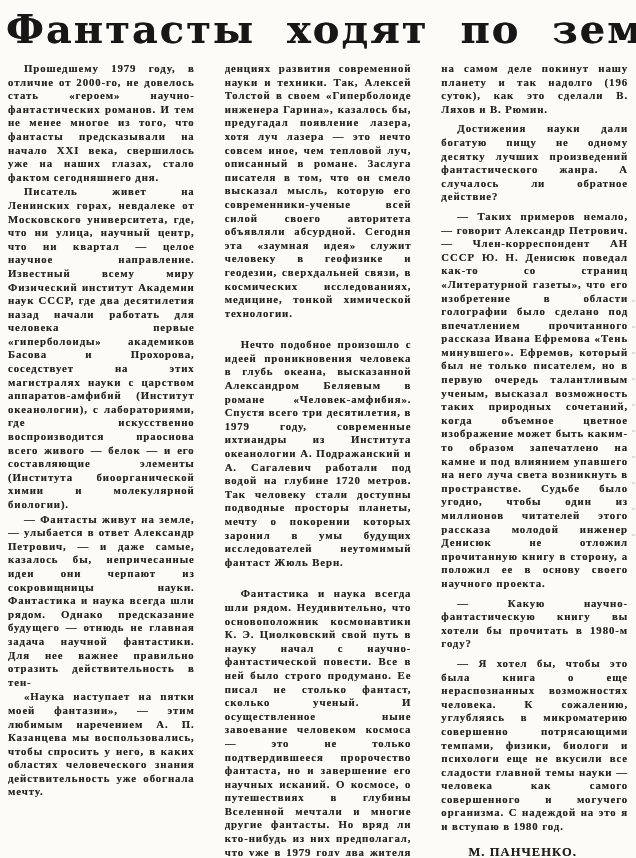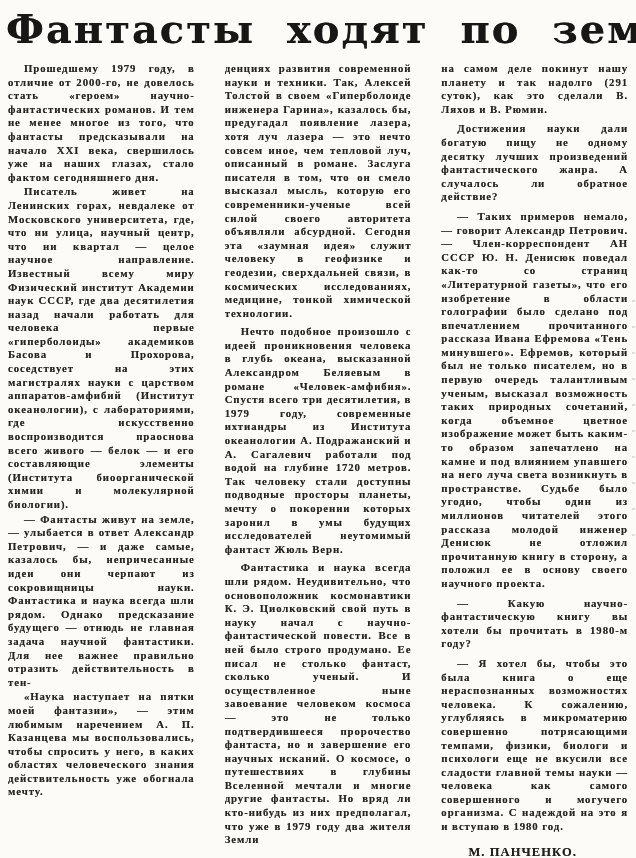--- a/index.html
+++ b/index.html
@@ -57,21 +57,21 @@
     flex-direction: column;
   }
   .col .paras p {
     margin: 0;
     text-indent: 16px;
   }
   .col .paras p.noindent {
     text-indent: 0;
   }
   .col[data-colname="1"] .paras p + p { margin-top: 1px; }
-  .col[data-colname="2"] .paras p + p { margin-top: 5px; }
+  .col[data-colname="2"] .paras p + p { margin-top: 18px; }
   .col[data-colname="3"] .paras p + p { margin-top: 6px; }
   .signature {
     margin-top: auto;
     padding: 10px 24px 6px 0;
     text-align: center;
     font-size: 12.5px;
     line-height: 16px;
     letter-spacing: 1.1px;
     font-weight: bold;
     color: #21201d;
@@ -107,21 +107,21 @@
     </div>
     <div class="col" data-colname="2">
       <div class="paras" data-col="1">
           <p class="noindent">денциях развития современной науки и техники. Так, Алексей Толстой в своем «Гиперболоиде инженера Гарина», казалось бы, предугадал появление лазера, хотя луч лазера — это нечто совсем иное, чем тепловой луч, описанный в романе. Заслуга писателя в том, что он смело высказал мысль, которую его современники-ученые всей силой своего авторитета объявляли абсурдной. Сегодня эта «заумная идея» служит человеку в геофизике и геодезии, сверхдальней связи, в космических исследованиях, медицине, тонкой химической технологии.</p>
           <p>Нечто подобное произошло с идеей проникновения человека в глубь океана, высказанной Александром Беляевым в романе «Человек-амфибия». Спустя всего три десятилетия, в 1979 году, современные ихтиандры из Института океанологии А. Подражанский и А. Сагалевич работали под водой на глубине 1720 метров. Так человеку стали доступны подводные просторы планеты, мечту о покорении которых заронил в умы будущих исследователей неутомимый фантаст Жюль Верн.</p>
           <p>Фантастика и наука всегда шли рядом. Неудивительно, что основоположник космонавтики К. Э. Циолковский свой путь в науку начал с научно-фантастической повести. Все в ней было строго продумано. Ее писал не столько фантаст, сколько ученый. И осуществленное ныне завоевание человеком космоса — это не только подтвердившееся пророчество фантаста, но и завершение его научных исканий. О космосе, о путешествиях в глубины Вселенной мечтали и многие другие фантасты. Но вряд ли кто-нибудь из них предполагал, что уже в 1979 году два жителя Земли</p>
         </div>
     </div>
     <div class="col" data-colname="3">
       <div class="paras" data-col="2">
-          <p class="noindent">на самом деле покинут нашу планету и так надолго (291 суток), как это сделали В. Ляхов и В. Рюмин.</p>
+          <p class="noindent">на самом деле покинут нашу планету и так надолго (196 суток), как это сделали В. Ляхов и В. Рюмин.</p>
           <p>Достижения науки дали богатую пищу не одному десятку лучших произведений фантастического жанра. А случалось ли обратное действие?</p>
           <p>— Таких примеров немало, — говорит Александр Петрович. — Член-корреспондент АН СССР Ю. Н. Денисюк поведал как-то со страниц «Литературной газеты», что его изобретение в области голографии было сделано под впечатлением прочитанного рассказа Ивана Ефремова «Тень минувшего». Ефремов, который был не только писателем, но в первую очередь талантливым ученым, высказал возможность таких природных сочетаний, когда объемное цветное изображение может быть каким-то образом запечатлено на камне и под влиянием упавшего на него луча света возникнуть в пространстве. Судьбе было угодно, чтобы один из миллионов читателей этого рассказа молодой инженер Денисюк не отложил прочитанную книгу в сторону, а положил ее в основу своего научного проекта.</p>
           <p>— Какую научно-фантастическую книгу вы хотели бы прочитать в 1980-м году?</p>
           <p>— Я хотел бы, чтобы это была книга о еще нераспознанных возможностях человека. К сожалению, углубляясь в микроматерию совершенно потрясающими темпами, физики, биологи и психологи еще не вкусили все сладости главной темы науки — человека как самого совершенного и могучего организма. С надеждой на это я и вступаю в 1980 год.</p>
         </div>
       <div class="signature">
           <div>М. ПАНЧЕНКО,</div>
           <div>(наших. ТАСС).</div>
         </div>
     </div>

